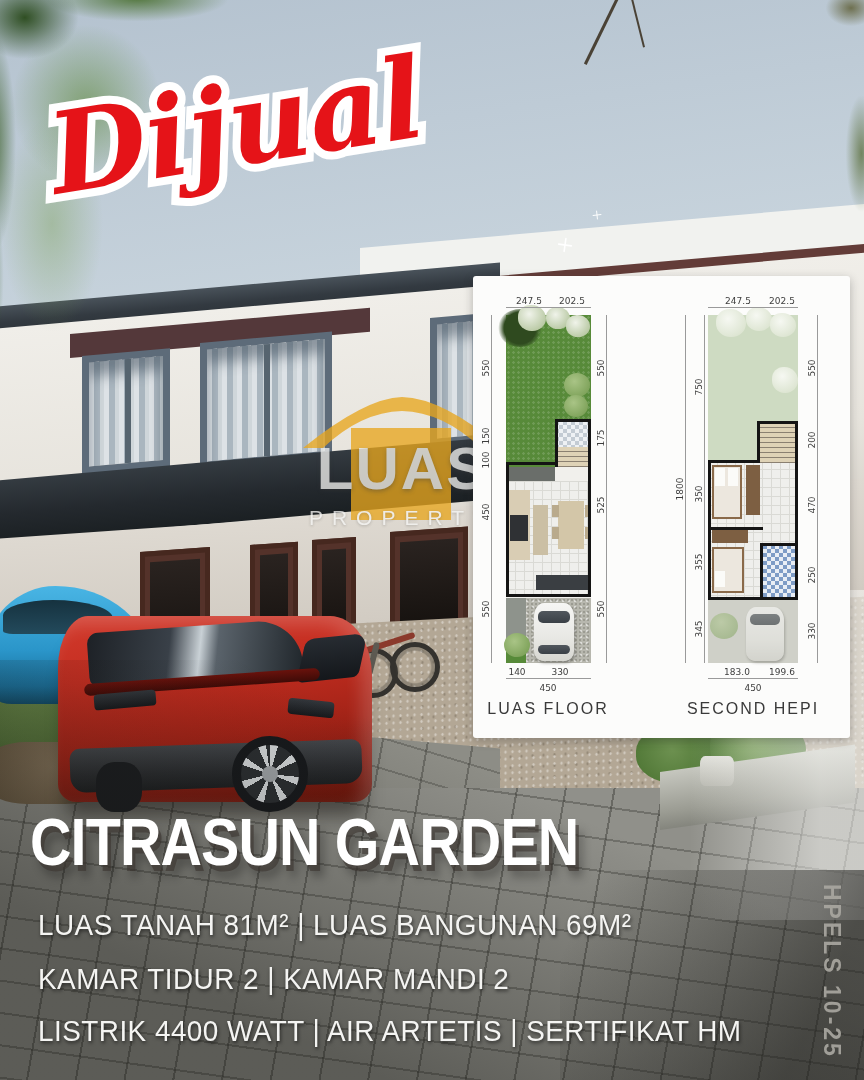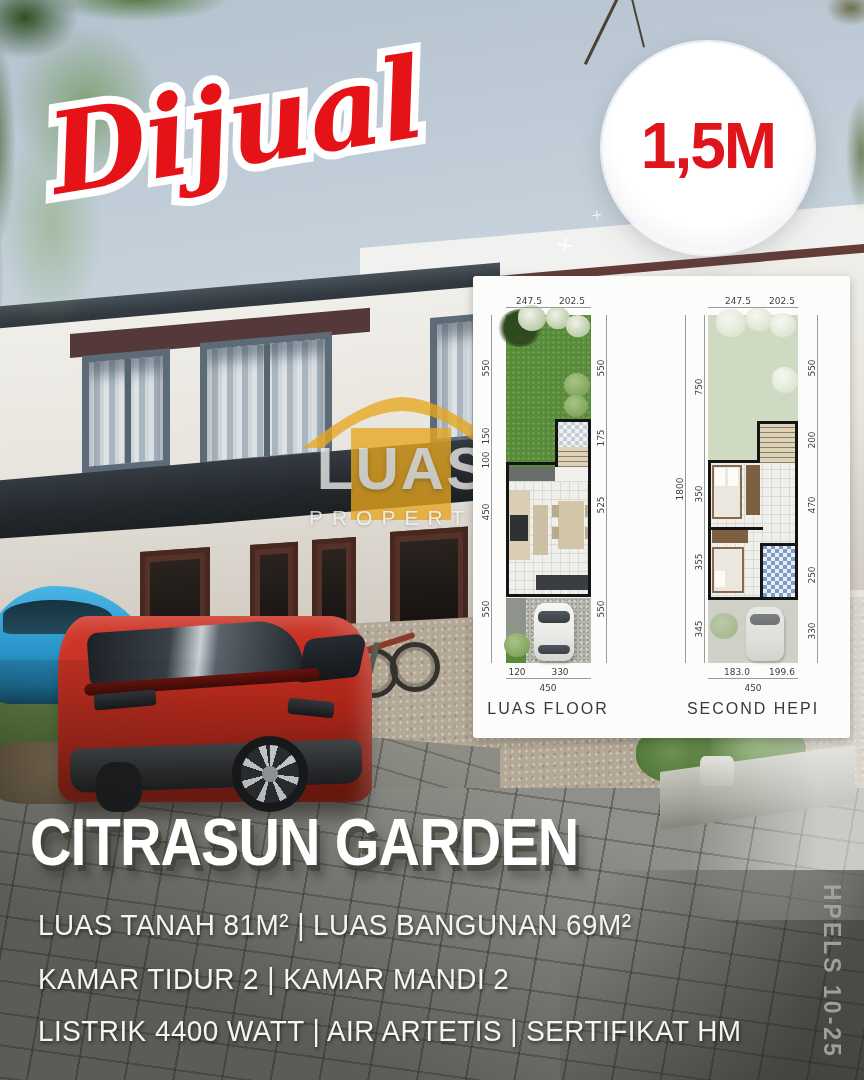--- a/index.html
+++ b/index.html
@@ -282,23 +282,20 @@
       <path d="M8,56 Q70,6 107,5 Q148,6 207,56 L186,56 Q148,20 107,19 Q66,20 28,56 Z" fill="#e8a61f" opacity="0.95"></path>
     </svg>
     <div class="wm-square"></div>
     <div class="wm-name">LUAS</div>
     <div class="wm-sub">PROPERTY</div>
   </div>
 
   <div class="abs dijual">
     <span class="back">Dijual</span>
     <span class="front">Dijual</span>
-  </div>
-  <div class="abs badge">
-    <span class="badge-text">1,5M</span>
   </div>
   <div class="abs sparkle sp1"></div>
   <div class="abs sparkle sp2"></div>
 
   <div class="abs panel">
 
     <div class="plan-body pa">
       <div class="garden"></div>
       <div class="garden-ext"></div>
       <div class="tree-shadow" style="left:-8px;top:-6px;width:44px;height:38px;"></div>
@@ -382,21 +379,21 @@
     <span class="dim" style="left:99px;top:25px;">202.5</span>
     <span class="dim v" style="left:13px;top:92px;">550</span>
     <span class="dim v" style="left:13px;top:160px;">150</span>
     <span class="dim v" style="left:13px;top:184px;">100</span>
     <span class="dim v" style="left:13px;top:236px;">450</span>
     <span class="dim v" style="left:13px;top:333px;">550</span>
     <span class="dim v" style="left:128px;top:92px;">550</span>
     <span class="dim v" style="left:128px;top:162px;">175</span>
     <span class="dim v" style="left:128px;top:229px;">525</span>
     <span class="dim v" style="left:128px;top:333px;">550</span>
-    <span class="dim" style="left:44px;top:396px;">120</span>
+    <span class="dim" style="left:44px;top:396px;">140</span>
     <span class="dim" style="left:87px;top:396px;">330</span>
     <span class="dim" style="left:75px;top:412px;">450</span>
     <span class="floor-label" style="left:75px;top:433px;">LUAS FLOOR</span>
 
     <span class="dim" style="left:265px;top:25px;">247.5</span>
     <span class="dim" style="left:309px;top:25px;">202.5</span>
     <span class="dim v" style="left:207px;top:213px;">1800</span>
     <span class="dim v" style="left:226px;top:111px;">750</span>
     <span class="dim v" style="left:226px;top:218px;">350</span>
     <span class="dim v" style="left:226px;top:286px;">355</span>

